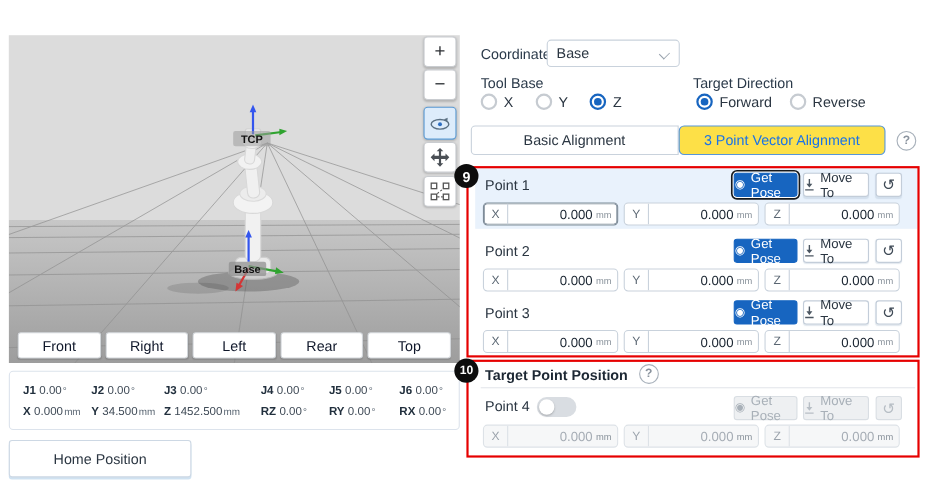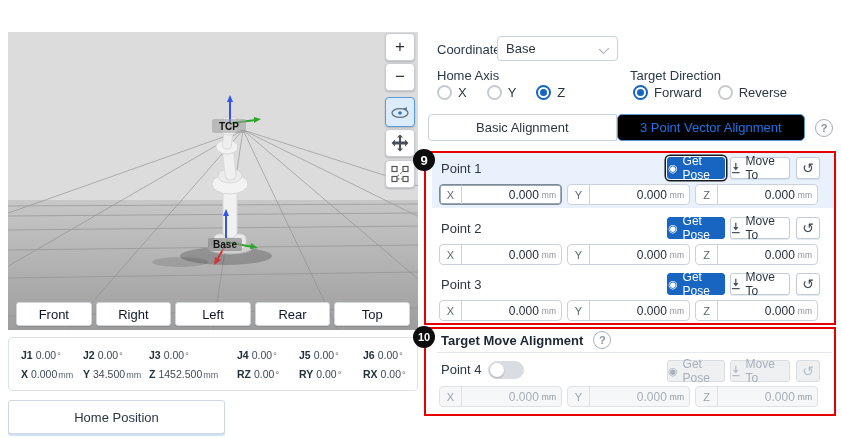--- a/index.html
+++ b/index.html
@@ -64,21 +64,21 @@
            background:#fff; position:relative; flex:0 0 auto; }
   .radio.sel { border-color:#1765c0; }
   .radio.sel::after { content:""; position:absolute; inset:2px; border-radius:50%;
                       background:#1765c0; }
   .segbar { position:absolute; left:428px; top:114px; width:377px; height:27px;
             display:flex; }
   .seg { flex:1; display:flex; align-items:center; justify-content:center;
          font-size:13px; border:1px solid #c9d2dc; background:#fff; color:#2b3642;
          cursor:pointer; }
   .seg:first-child { border-radius:4px 0 0 4px; }
-  .seg.sel { background:#000000; border:1.5px solid #5796d8; border-radius:5px;
+  .seg.sel { background:#fde047; border:1.5px solid #5796d8; border-radius:5px;
              color:#1a73e8;text-align:center; }
   .help { border:1.5px solid #a7b0ba; color:#8a939e; border-radius:50%;
           width:18px; height:18px; font-size:11px; font-weight:bold;
           display:flex; align-items:center; justify-content:center; cursor:pointer; }
   .help.abs { position:absolute; left:815px; top:119px; }
   
   .pblock { position:absolute; left:432px; width:402px; height:55px; background:#fff; }
   .pblock.hl { background:#e9f2fc;padding-left:30px; }
   .pname { position:absolute; left:9px; top:8px; font-size:13px; color:#2b3642; }
   .btn { position:absolute; top:4px; height:22px; border-radius:3px; font-size:12px;
@@ -236,29 +236,29 @@
     <div class="scell"><b>J5</b><span>0.00</span><span class="sunit">°</span></div>
     <div class="scell"><b>J6</b><span>0.00</span><span class="sunit">°</span></div>
     <div class="scell"><b>X</b><span>0.000</span><span class="sunit">mm</span></div>
     <div class="scell"><b>Y</b><span>34.500</span><span class="sunit">mm</span></div>
     <div class="scell"><b>Z</b><span>1452.500</span><span class="sunit">mm</span></div>
     <div class="scell"><b>RZ</b><span>0.00</span><span class="sunit">°</span></div>
     <div class="scell"><b>RY</b><span>0.00</span><span class="sunit">°</span></div>
     <div class="scell"><b>RX</b><span>0.00</span><span class="sunit">°</span></div>
   </div>
 
-  <div class="footbtn" style="left:8px; width:217px;">Home Position</div>
+  <div class="footbtn" style="left:8px; width:166px;">Home Position</div>
 
   <div class="plabel" style="left:437px; top:42px;">Coordinates</div>
   <div class="select">
     <span>Base</span>
     <span class="chev"></span>
   </div>
 
-  <div class="plabel" style="left:437px; top:68px;">Home Axis</div>
+  <div class="plabel" style="left:437px; top:68px;">Tool Base</div>
   <div class="radiogrp" style="left:437px; top:85px;">
     <div class="radioitem">
       <span class="radio"></span>
       <span>X</span>
     </div>
     <div class="radioitem">
       <span class="radio"></span>
       <span>Y</span>
     </div>
     <div class="radioitem">
@@ -388,21 +388,21 @@
       <div class="field">
         <span class="f-label">Z</span>
         <span class="f-value">0.000</span>
         <span class="f-unit">mm</span>
       </div>
     </div>
   </div>
 
   <div class="tpsection">
     <div class="tptitle">
-      <span>Target Move Alignment</span>
+      <span>Target Point Position</span>
       <span class="help">?</span>
     </div>
     <div class="tpdivider"></div>
     <div class="tprow">
       <div class="tpname">Point 4</div>
       <div class="toggle"></div>
       <div class="btn b-get disabled">
         <span class="gp-ico">◉</span>
         <span>Get Pose</span>
       </div>

